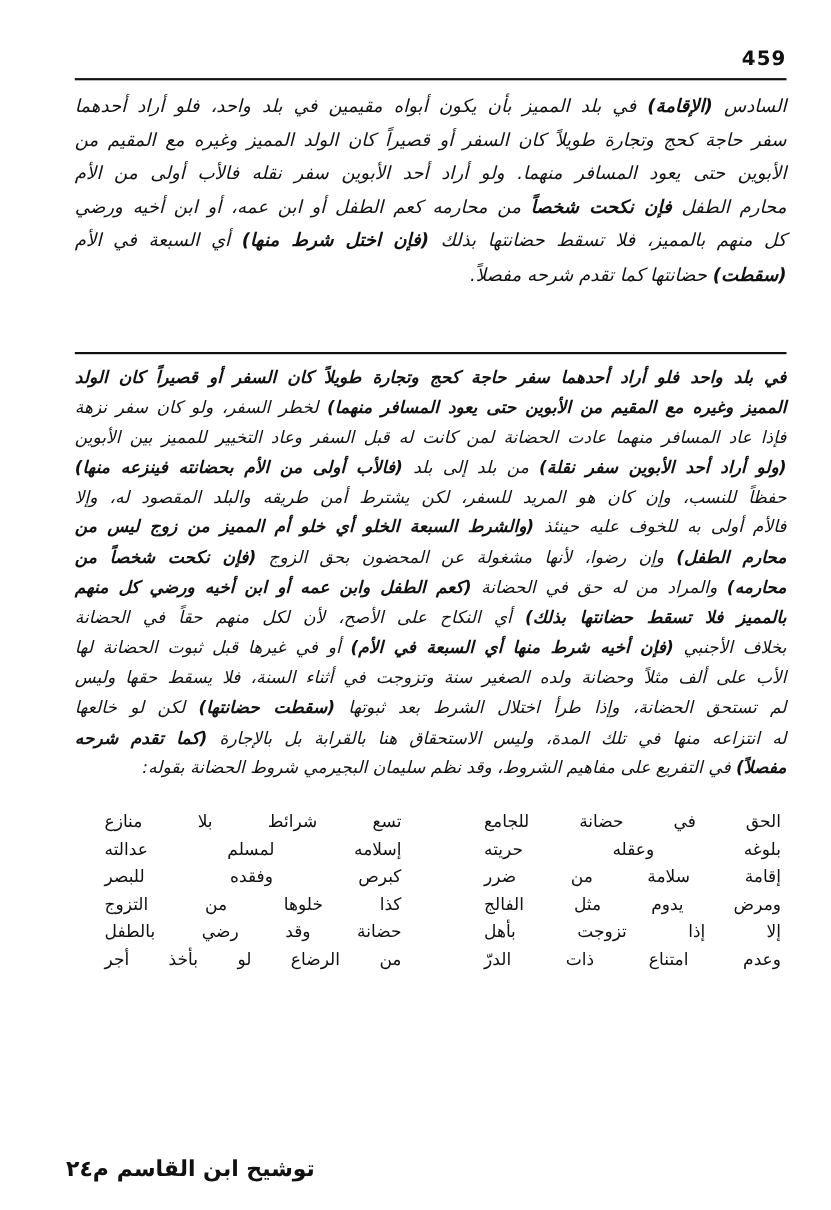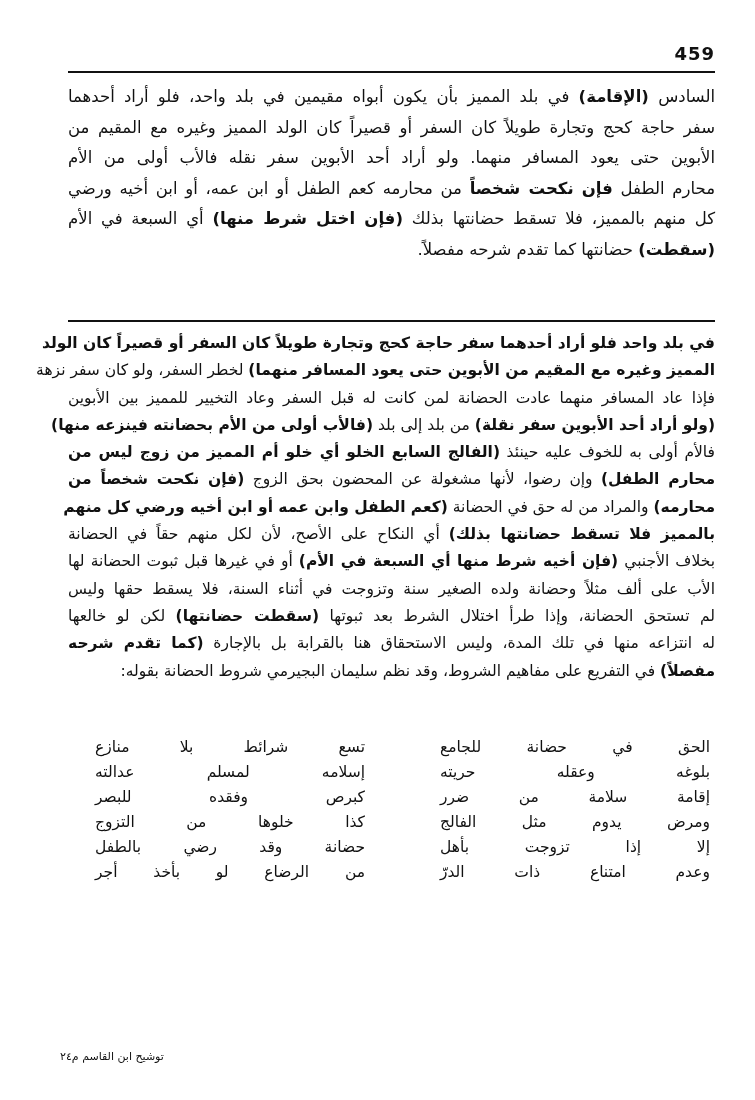--- a/index.html
+++ b/index.html
@@ -53,20 +53,21 @@
       width: 647px;
     }
     .line {
       display: block;
       width: 647px;
       white-space: nowrap;
       overflow: visible;
       text-align: justify;
       text-align-last: justify;
       direction: rtl;
+      font-style: italic;
     }
     .line.last { text-align-last: right; }
 
     .main-text { top: 82px; }
     .main-text .line {
       height: 30.5px;
       line-height: 30.5px;
       font-size: 16.5px;
     }
 
@@ -99,22 +100,22 @@
       text-align: justify;
       text-align-last: justify;
       white-space: nowrap;
     }
     .hemistich.right { margin-right: 5px; }
 
     .footer {
       position: absolute;
       left: 60px;
       top: 1050px;
-      font-size: 11px;
-      font-weight: normal;
+      font-size: 20px;
+      font-weight: bold;
       direction: rtl;
     }
   </style>
 </head>
 <body>
 
 <div class="page">
 
   <div class="header">
     <span class="page-num">459</span>
@@ -130,21 +131,22 @@
       <span class="line last"><b>(سقطت)</b><span> حضانتها كما تقدم شرحه مفصلاً.</span></span>
     </div>
 
   <div class="rule footnote-rule"></div>
 
   <div class="block commentary" id="commentary">
       <span class="line"><b>في بلد واحد فلو أراد أحدهما سفر حاجة كحج وتجارة طويلاً كان السفر أو قصيراً كان الولد</b></span>
       <span class="line"><b>المميز وغيره مع المقيم من الأبوين حتى يعود المسافر منهما)</b><span> لخطر السفر، ولو كان سفر نزهة</span></span>
       <span class="line"><span>فإذا عاد المسافر منهما عادت الحضانة لمن كانت له قبل السفر وعاد التخيير للمميز بين الأبوين</span></span>
       <span class="line"><b>(ولو أراد أحد الأبوين سفر نقلة)</b><span> من بلد إلى بلد </span><b>(فالأب أولى من الأم بحضانته فينزعه منها)</b></span>
-      <span class="line"><span>فالأم أولى به للخوف عليه حينئذ </span><b>(الفالج السابع الخلو أي خلو أم المميز من زوج ليس من</b></span>
+      <span class="line"><span>حفظاً للنسب، وإن كان هو المريد للسفر، لكن يشترط أمن طريقه والبلد المقصود له، وإلا</span></span>
+      <span class="line"><span>فالأم أولى به للخوف عليه حينئذ </span><b>(والشرط السبعة الخلو أي خلو أم المميز من زوج ليس من</b></span>
       <span class="line"><b>محارم الطفل)</b><span> وإن رضوا، لأنها مشغولة عن المحضون بحق الزوج </span><b>(فإن نكحت شخصاً من</b></span>
       <span class="line"><b>محارمه)</b><span> والمراد من له حق في الحضانة </span><b>(كعم الطفل وابن عمه أو ابن أخيه ورضي كل منهم</b></span>
       <span class="line"><b>بالمميز فلا تسقط حضانتها بذلك)</b><span> أي النكاح على الأصح، لأن لكل منهم حقاً في الحضانة</span></span>
       <span class="line"><span>بخلاف الأجنبي </span><b>(فإن أخيه شرط منها أي السبعة في الأم)</b><span> أو في غيرها قبل ثبوت الحضانة لها</span></span>
       <span class="line"><span>الأب على ألف مثلاً وحضانة ولده الصغير سنة وتزوجت في أثناء السنة، فلا يسقط حقها وليس</span></span>
       <span class="line"><span>لم تستحق الحضانة، وإذا طرأ اختلال الشرط بعد ثبوتها </span><b>(سقطت حضانتها)</b><span> لكن لو خالعها</span></span>
       <span class="line"><span>له انتزاعه منها في تلك المدة، وليس الاستحقاق هنا بالقرابة بل بالإجارة </span><b>(كما تقدم شرحه</b></span>
       <span class="line last"><b>مفصلاً)</b><span> في التفريع على مفاهيم الشروط، وقد نظم سليمان البجيرمي شروط الحضانة بقوله:</span></span>
     </div>
 

